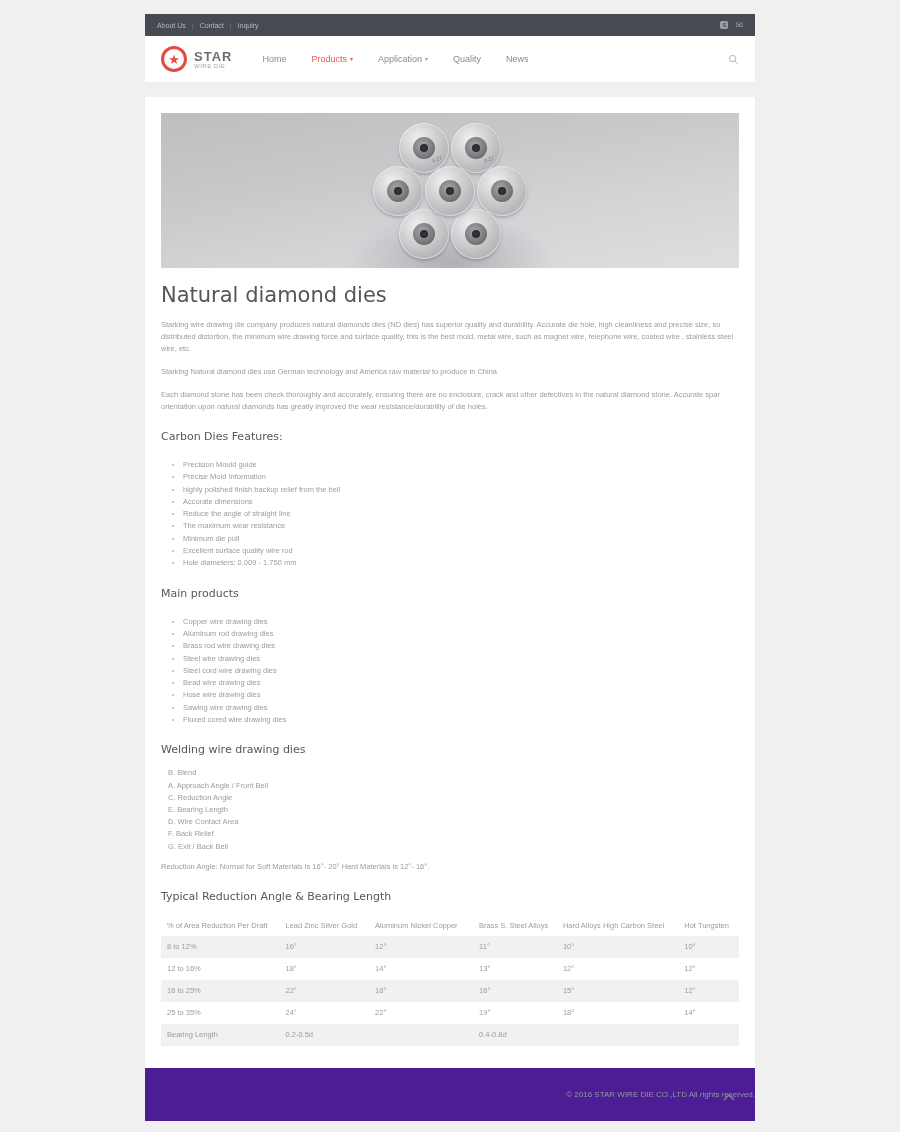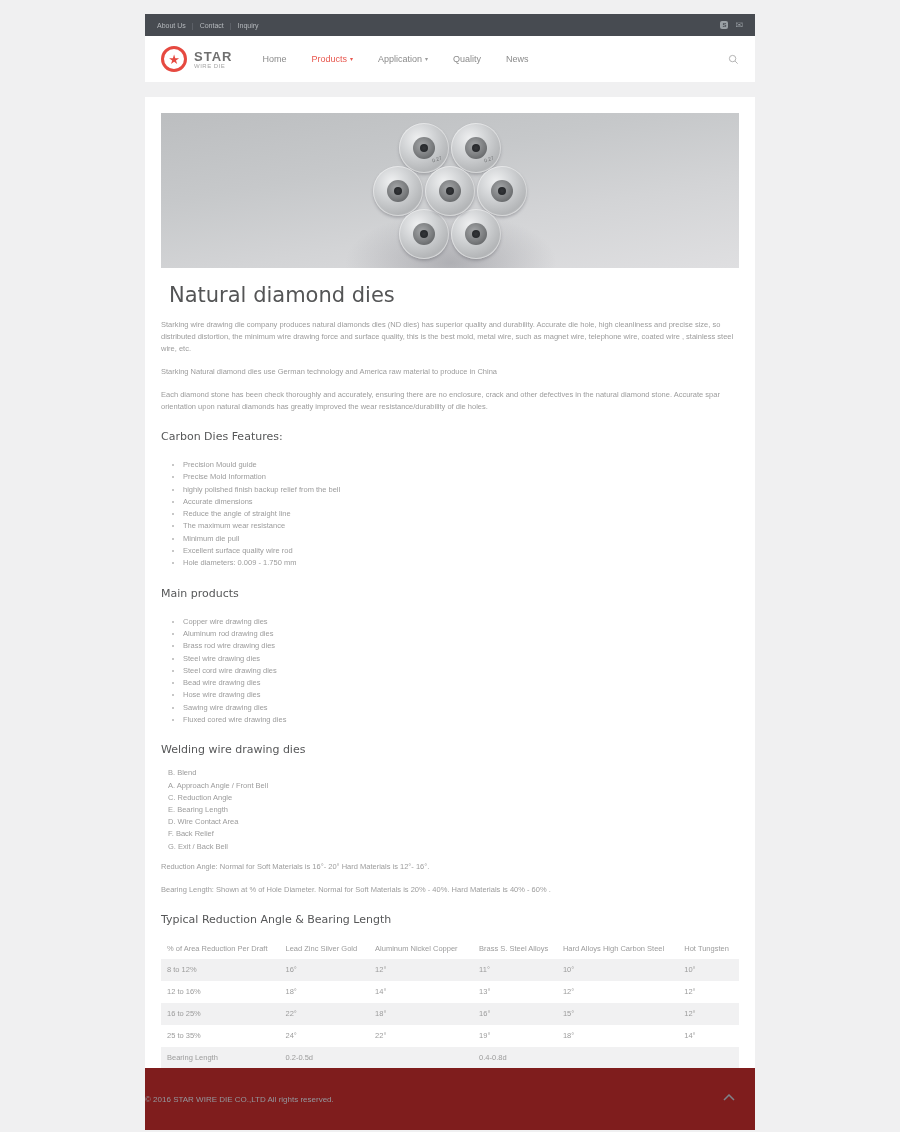--- a/index.html
+++ b/index.html
@@ -83,21 +83,21 @@
   .d-tr { left: 290px; top: 10px; }
   .d-ml { left: 212px; top: 53px; }
   .d-mc { left: 264px; top: 53px; z-index: 1; }
   .d-mr { left: 316px; top: 53px; }
   .d-bl { left: 238px; top: 96px; z-index: 1; }
   .d-br { left: 290px; top: 96px; z-index: 1; }
 
   
   .page-title {
     font-family: "DejaVu Sans", sans-serif; font-weight: 400;
-    font-size: 21px; color: #545556; margin: 15px 8px 12px;
+    font-size: 21px; color: #545556; margin: 15px 0 12px;
   }
   p.body-p { font-size: 7.5px; color: #9c9c9c; line-height: 12px; margin: 0 0 11px; }
   h2.sec-title {
     font-family: "DejaVu Sans", sans-serif; font-weight: 400;
     font-size: 11px; color: #565758; margin: 17px 0 11px;
   }
   ul.bullets { list-style: disc; padding-left: 22px; margin: 16px 0 6px; }
   ul.bullets li { font-size: 7.5px; color: #9c9c9c; line-height: 12.3px; }
   ul.bullets li::marker { color: #b5b5b5; }
   .letter-list { padding-left: 7px; margin: 0 0 8px; }
@@ -115,22 +115,22 @@
   .c0 { width: 20.5%; } .c1 { width: 15.5%; } .c2 { width: 18%; }
   .c3 { width: 14.5%; } .c4 { width: 21%; } .c5 { width: 10.5%; }
 
   .pagination {
     display: flex; justify-content: space-between; align-items: center;
     padding: 15px 2px 0;
   }
 
   
   .footer {
-    height: 62px; background: #7f1d1d; position: relative;
-    display: flex; align-items: center; justify-content: flex-start;
+    height: 53px; background: #4c1d95; position: relative;
+    display: flex; align-items: center; justify-content: flex-end;
   }
   .footer-copy { color: #94989e; font-size: 8px; }
   .back-top { position: absolute; right: 20px; top: 19px; cursor: pointer; }
 </style>
 </head>
 <body>
 
 <div class="container">
 
   <div class="topbar">
@@ -239,21 +239,20 @@
       <div>A. Approach Angle / Front Bell</div>
       <div>C. Reduction Angle</div>
       <div>E. Bearing Length</div>
       <div>D. Wire Contact Area</div>
       <div>F. Back Relief</div>
       <div>G. Exit / Back Bell</div>
     </div>
 
     <div class="notes">
       <p class="body-p">Reduction Angle: Normal for Soft Materials is 16°- 20° Hard Materials is 12°- 16°.</p>
-      <p class="body-p">Bearing Length: Shown at % of Hole Diameter. Normal for Soft Materials is 20% - 40%. Hard Materials is 40% - 60% .</p>
     </div>
 
     <h2 class="sec-title">Typical Reduction Angle &amp; Bearing Length</h2>
     <table class="spec">
       <thead>
         <tr>
           <th class="c0">% of Area Reduction Per Draft</th>
           <th class="c1">Lead Zinc Silver Gold</th>
           <th class="c2">Aluminum Nickel Copper</th>
           <th class="c3">Brass S. Steel Alloys</th>

